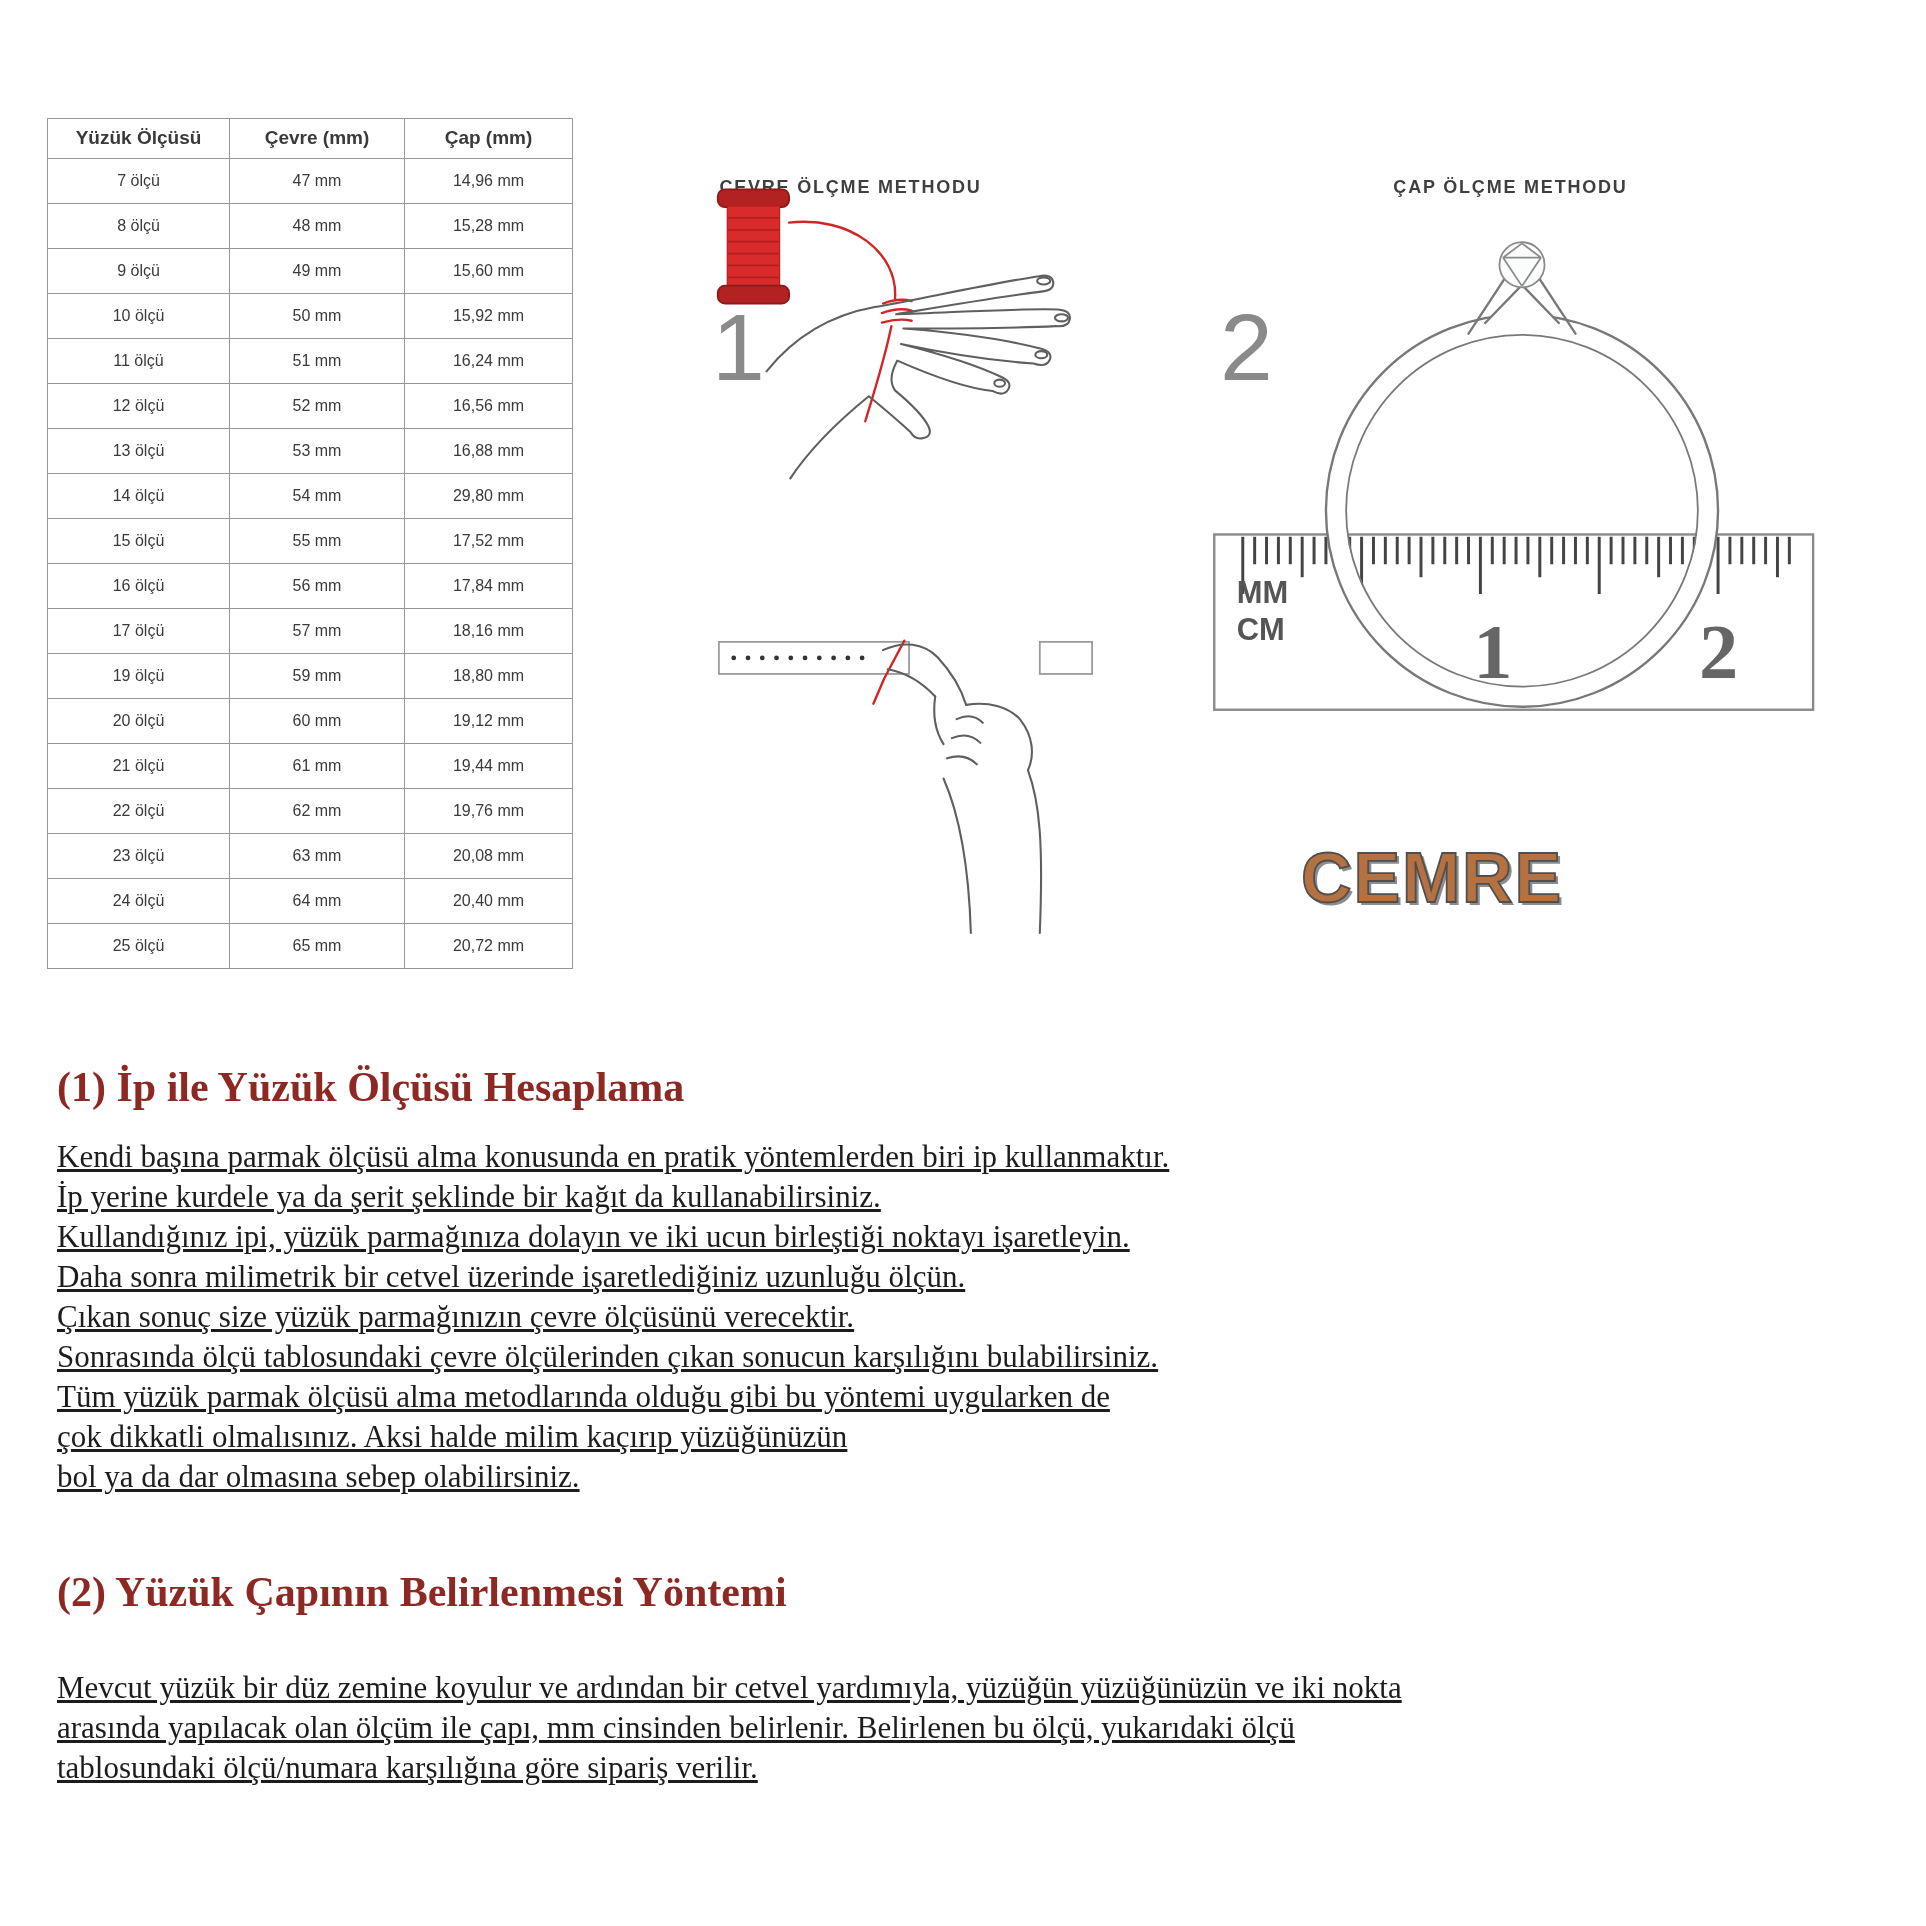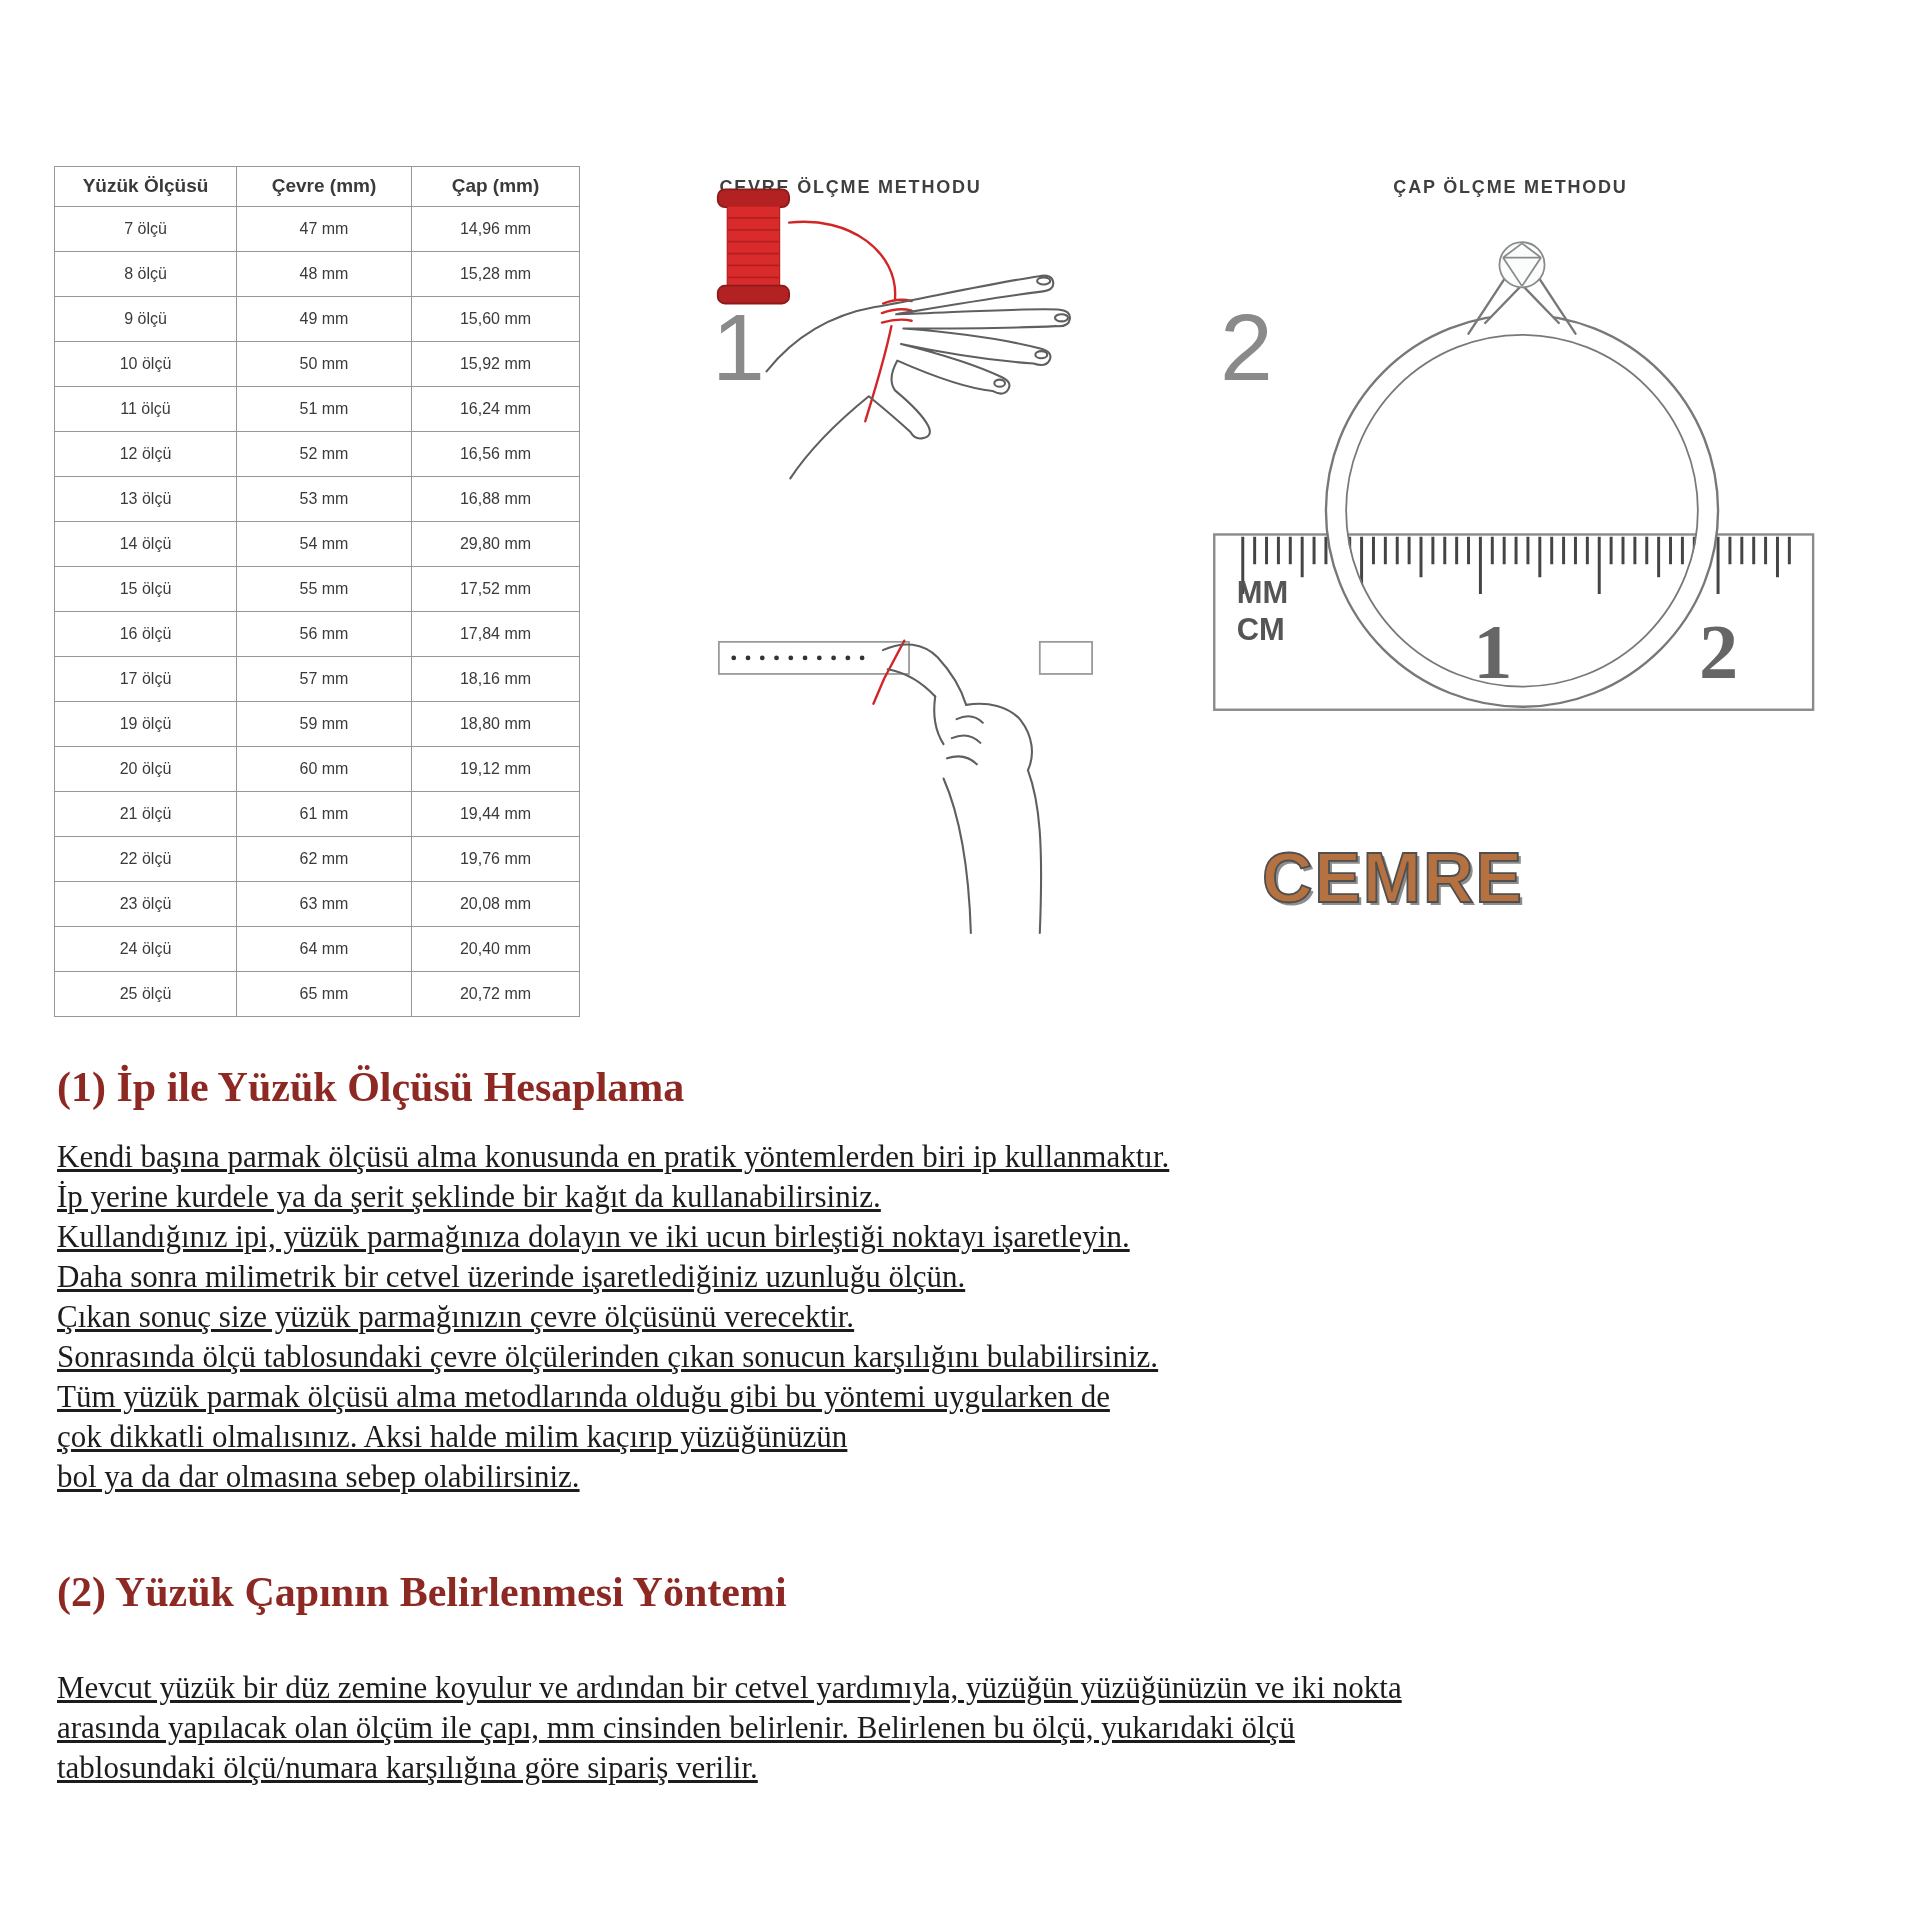--- a/index.html
+++ b/index.html
@@ -1,40 +1,40 @@
 <!DOCTYPE html>
 <html style="font-size:9.5px"><head>
 <meta charset="utf-8">
 <style>
   * { margin:0; padding:0; box-sizing:border-box; }
   html,body { background:#ffffff; }
   body { width:1926px; height:1926px; font-family:"Liberation Sans", sans-serif; }
   .page { position:relative; width:1926px; height:1926px; background:#fff; overflow:hidden; }
 
   
-  .size-table { position:absolute; left:54px; top:118px; border-collapse:collapse; color:#3a3a3a;margin-top:48px; }
+  .size-table { position:absolute; left:47px; top:118px; border-collapse:collapse; color:#3a3a3a; }
   .size-table th { font-size:19px; font-weight:bold; padding:8.3px 0; border:1.2px solid #979797; text-align:center; background:#fff; }
   .size-table td { font-size:16px; padding:13px 0; border:1.2px solid #979797; text-align:center; }
 
   
   .illo-label { position:absolute; font-weight:bold; font-size:18px; letter-spacing:1.8px; color:#3f3f3f; text-align:center; width:369px;margin-top:31px; }
   #label-cevre { left:666px; top:146px; }
   #label-cap  { left:1326px; top:146px; }
 
   .step-num { position:absolute; font-size:95px; line-height:95px; color:#8a8a8a; }
   #step-1 { left:712px; top:300px; }
   #step-2 { left:1220px; top:300px; }
 
   .illo { position:absolute; }
   #illo-string { left:713px; top:181px; }
   #illo-pinch  { left:707px; top:523px; }
   #illo-ring   { left:1207px; top:178px; }
 
   
-  .brand { position:absolute; left:1262px; top:839px; width:476px; text-align:left;
+  .brand { position:absolute; left:1194px; top:839px; width:476px; text-align:center;
            font-weight:bold; color:#b5713f; -webkit-text-stroke:1.8px #4f4f4f;
            text-shadow:3px 3px 0 #8d8d8d; }
   .brand-line { font-size:70px; line-height:78px; letter-spacing:1.8px; }
   .brand-line + .brand-line { margin-top:8.3px; }
 
   
   .section-heading { position:absolute; left:57px; font-family:"Liberation Serif", serif;
                      font-size:42px; font-weight:600; color:#8e2823; }
   #heading-1 { top:1063px; }
   #heading-2 { top:1568px; }

